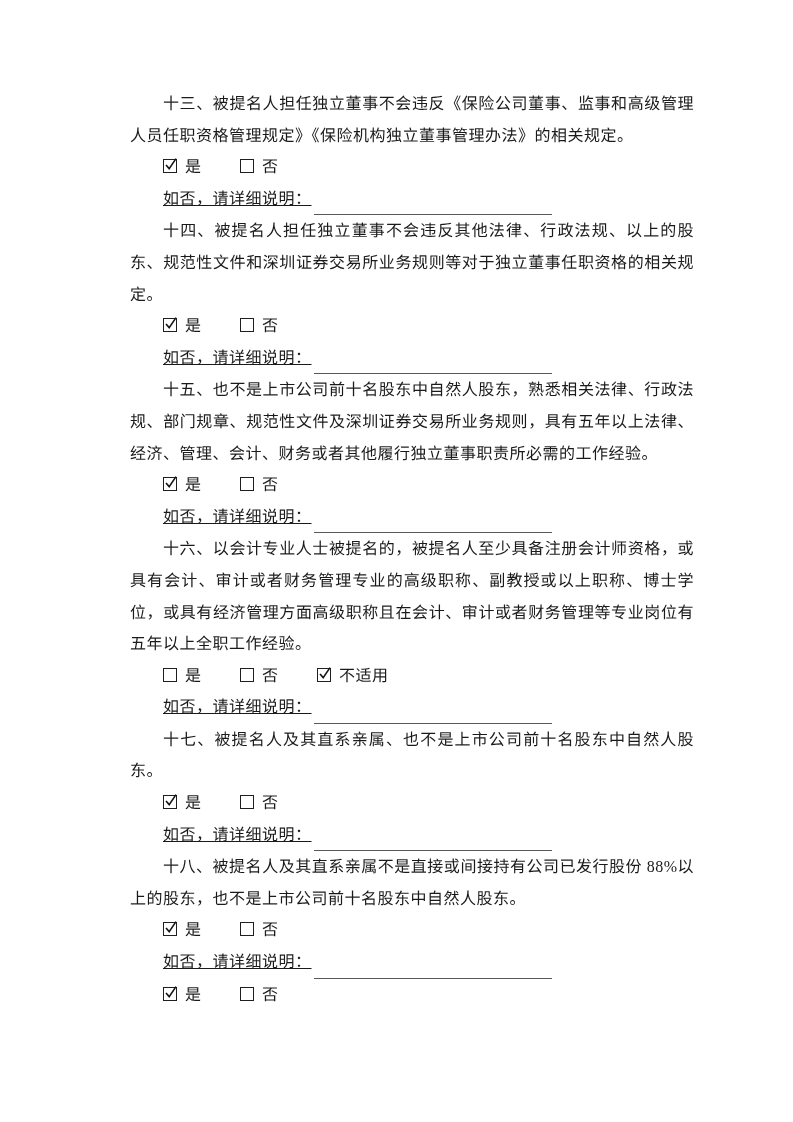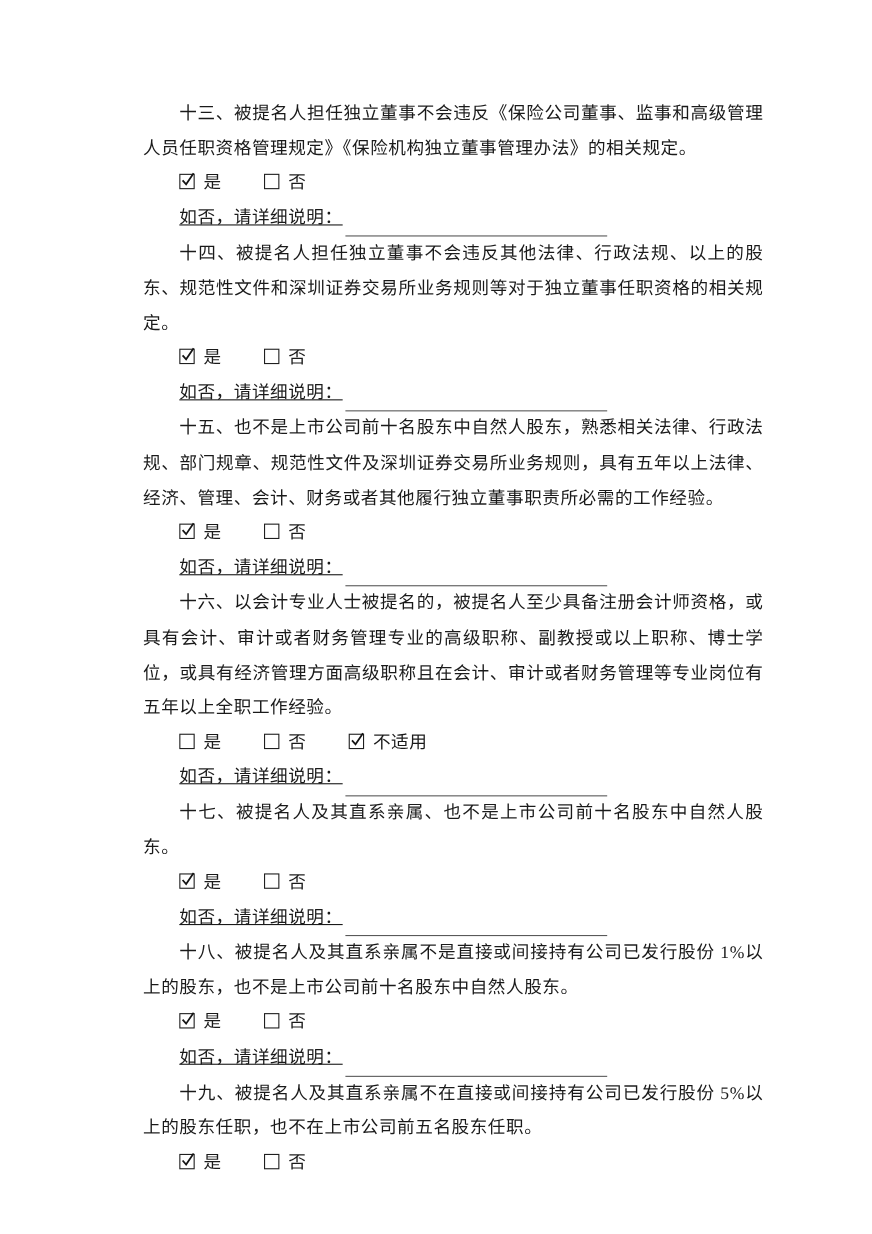--- a/index.html
+++ b/index.html
@@ -144,35 +144,34 @@
               </svg></span><span class="opt-label">是</span></span>
 
   <span class="opt"><span class="cb"></span><span class="opt-label">否</span></span>
 </div>
     <div class="detail">
       <span class="prompt">如否，请详细说明：</span><span class="blank">&nbsp;</span>
     </div>
   </div>
 
   <div class="item">
-    <p class="para">十八、被提名人及其直系亲属不是直接或间接持有公司已发行股份 1%以上的股东，也不是上市公司前十名股东中自然人股东。</p>
+    <p class="para">十八、被提名人及其直系亲属不是直接或间接持有公司已发行股份 88%以上的股东，也不是上市公司前十名股东中自然人股东。</p>
     <div class="opts">
   <span class="opt"><span class="cb"><svg width="15" height="15" viewBox="0 0 15 15">
                 <path d="M3 8 L6.2 11.6 L13 1.6" fill="none" stroke="#141414" stroke-width="1.6"></path>
               </svg></span><span class="opt-label">是</span></span>
 
   <span class="opt"><span class="cb"></span><span class="opt-label">否</span></span>
 </div>
     <div class="detail">
       <span class="prompt">如否，请详细说明：</span><span class="blank">&nbsp;</span>
     </div>
   </div>
 
   <div class="item">
-    <p class="para">十九、被提名人及其直系亲属不在直接或间接持有公司已发行股份 5%以上的股东任职，也不在上市公司前五名股东任职。</p>
     <div class="opts">
   <span class="opt"><span class="cb"><svg width="15" height="15" viewBox="0 0 15 15">
                 <path d="M3 8 L6.2 11.6 L13 1.6" fill="none" stroke="#141414" stroke-width="1.6"></path>
               </svg></span><span class="opt-label">是</span></span>
 
   <span class="opt"><span class="cb"></span><span class="opt-label">否</span></span>
 </div>
 
   </div>
 </div>

